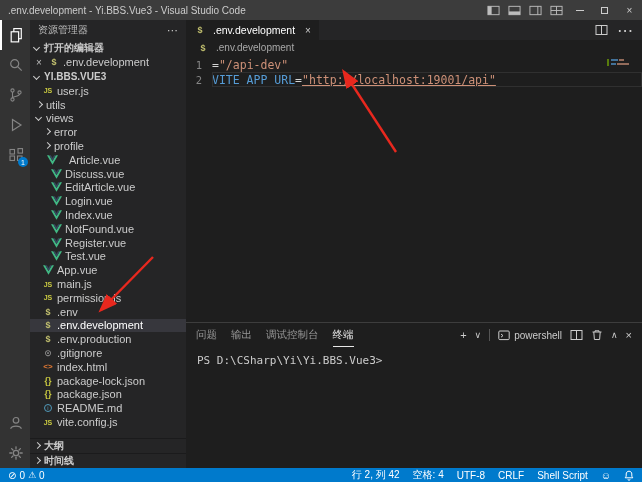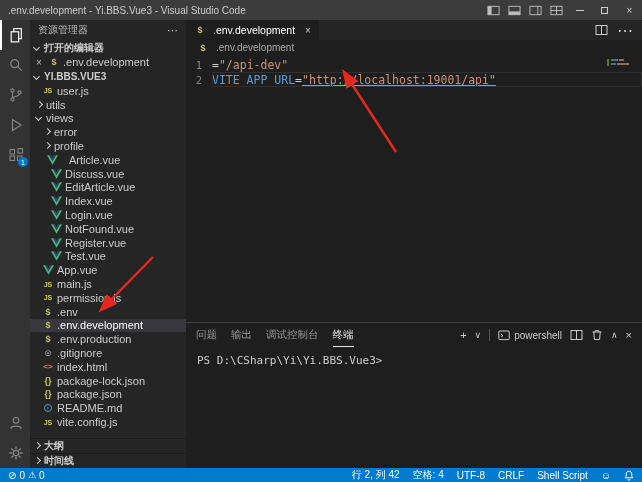--- a/index.html
+++ b/index.html
@@ -270,31 +270,31 @@
             <span class="fname">EditArticle.vue</span>
           </div>
           <div class="tree-row" style="padding-left: 12px;">
             <span class="file-pad"></span>
             <span class="fi">
               <svg width="11" height="10" viewBox="0 0 16 14">
                 <path d="M0 0h3.2L8 8.4 12.8 0H16L8 14Z" fill="#41b883"></path>
                 <path d="M3.2 0h2.4L8 4.2 10.4 0h2.4L8 8.4Z" fill="#35495e"></path>
               </svg>
             </span>
+            <span class="fname">Login.vue</span>
+          </div>
+          <div class="tree-row" style="padding-left: 12px;">
+            <span class="file-pad"></span>
+            <span class="fi">
+              <svg width="11" height="10" viewBox="0 0 16 14">
+                <path d="M0 0h3.2L8 8.4 12.8 0H16L8 14Z" fill="#41b883"></path>
+                <path d="M3.2 0h2.4L8 4.2 10.4 0h2.4L8 8.4Z" fill="#35495e"></path>
+              </svg>
+            </span>
             <span class="fname">Index.vue</span>
-          </div>
-          <div class="tree-row" style="padding-left: 12px;">
-            <span class="file-pad"></span>
-            <span class="fi">
-              <svg width="11" height="10" viewBox="0 0 16 14">
-                <path d="M0 0h3.2L8 8.4 12.8 0H16L8 14Z" fill="#41b883"></path>
-                <path d="M3.2 0h2.4L8 4.2 10.4 0h2.4L8 8.4Z" fill="#35495e"></path>
-              </svg>
-            </span>
-            <span class="fname">Login.vue</span>
           </div>
           <div class="tree-row" style="padding-left: 12px;">
             <span class="file-pad"></span>
             <span class="fi">
               <svg width="11" height="10" viewBox="0 0 16 14">
                 <path d="M0 0h3.2L8 8.4 12.8 0H16L8 14Z" fill="#41b883"></path>
                 <path d="M3.2 0h2.4L8 4.2 10.4 0h2.4L8 8.4Z" fill="#35495e"></path>
               </svg>
             </span>
             <span class="fname">NotFound.vue</span>

